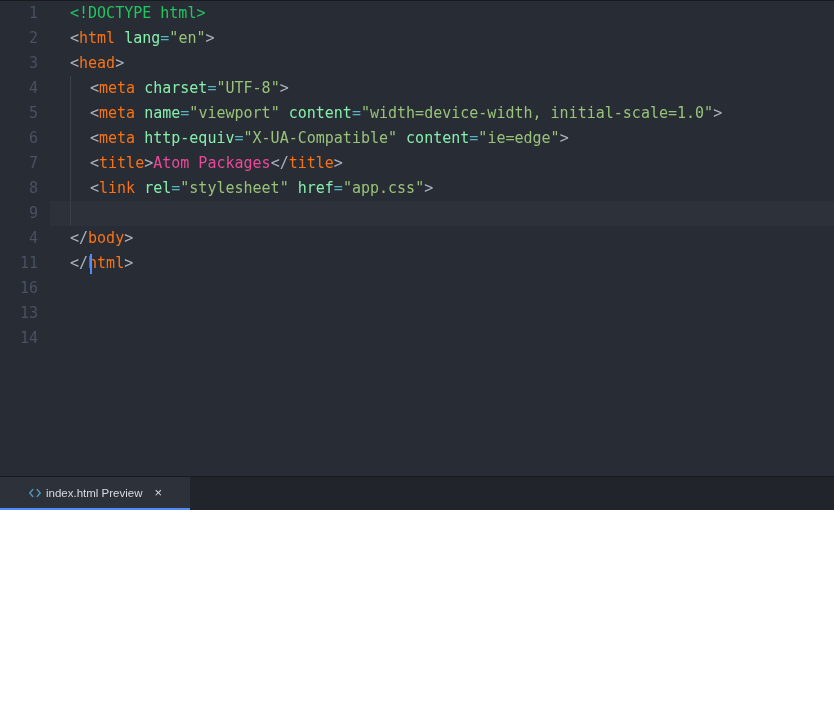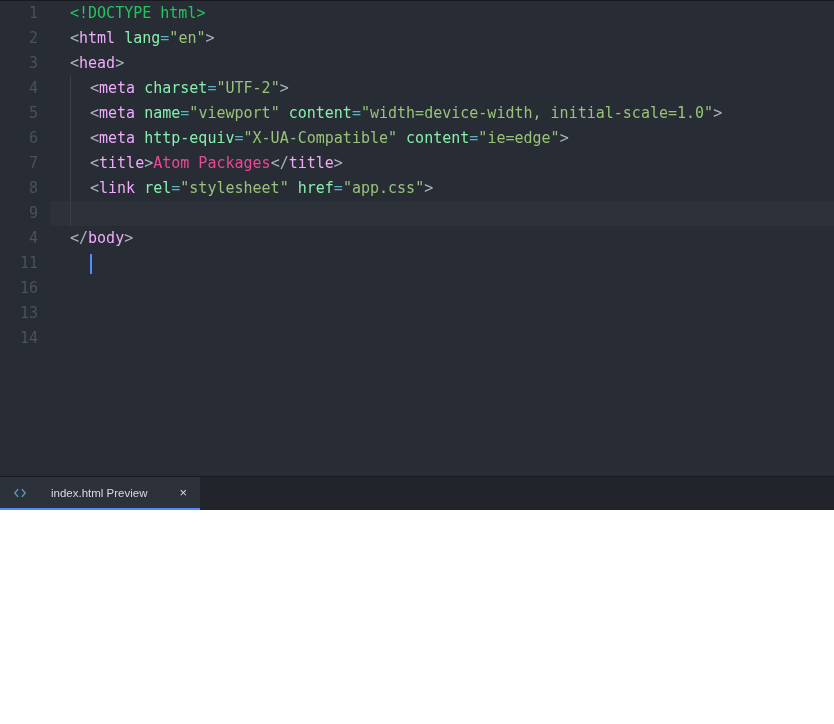--- a/index.html
+++ b/index.html
@@ -54,39 +54,39 @@
   }
   .indent-guide {
     border-left: 1px solid #3b4048;
     display: inline-block;
     width: 20px;
     height: 25px;
     vertical-align: top;
   }
   
   .c-punct { color: #abb2bf; }
-  .c-tag { color: #f0abfc; text-align: center; }
+  .c-tag { color: #f97316; text-align: center; }
   .c-attr { color: #86efac; }
   .c-op { color: #56b6c2; }
   .c-str { color: #98c379; }
   .c-doctype { color: #22c55e; }
   .c-text { color: #ec4899; }
 
   .tab-bar {
     height: 34px;
     background: #21252b;
     display: flex;
     align-items: stretch;
     border-top: 1px solid #181a1f;
   }
   .tab {
     display: flex;
     align-items: center;
-    gap: 24px;
-    padding: 0 13px;
+    gap: 4px;
+    padding: 0 28px;
     background: #2c313a;
     border-bottom: 2px solid #528bff;
     font-family: -apple-system, 'Helvetica Neue', Arial, sans-serif;
     font-size: 11.5px;
     color: #d7dae0;
     position: relative;
   }
   .tab .icon-code {
     width: 14px;
     height: 14px;
@@ -128,36 +128,37 @@
     </div>
     <div class="code">
       <div class="cursor"></div>
 
       <div class="line"><span class="c-doctype">&lt;!DOCTYPE html&gt;</span></div>
 
       <div class="line"><span class="c-punct">&lt;</span><span class="c-tag">html</span><span> </span><span class="c-attr">lang</span><span class="c-op">=</span><span class="c-str">"</span><span class="c-str">en</span><span class="c-str">"</span><span class="c-punct">&gt;</span></div>
 
       <div class="line"><span class="c-punct">&lt;</span><span class="c-tag">head</span><span class="c-punct">&gt;</span></div>
 
-      <div class="line"><span class="indent-guide"></span><span class="c-punct">&lt;</span><span class="c-tag">meta</span><span> </span><span class="c-attr">charset</span><span class="c-op">=</span><span class="c-str">"</span><span class="c-str">UTF-2</span><span class="c-str">"</span><span class="c-punct">&gt;</span></div>
+      <div class="line"><span class="indent-guide"></span><span class="c-punct">&lt;</span><span class="c-tag">meta</span><span> </span><span class="c-attr">charset</span><span class="c-op">=</span><span class="c-str">"</span><span class="c-str">UTF-8</span><span class="c-str">"</span><span class="c-punct">&gt;</span></div>
 
       <div class="line"><span class="indent-guide"></span><span class="c-punct">&lt;</span><span class="c-tag">meta</span><span> </span><span class="c-attr">name</span><span class="c-op">=</span><span class="c-str">"</span><span class="c-str">viewport</span><span class="c-str">"</span><span> </span><span class="c-attr">content</span><span class="c-op">=</span><span class="c-str">"</span><span class="c-str">width=device-width, initial-scale=1.0</span><span class="c-str">"</span><span class="c-punct">&gt;</span></div>
 
       <div class="line"><span class="indent-guide"></span><span class="c-punct">&lt;</span><span class="c-tag">meta</span><span> </span><span class="c-attr">http-equiv</span><span class="c-op">=</span><span class="c-str">"</span><span class="c-str">X-UA-Compatible</span><span class="c-str">"</span><span> </span><span class="c-attr">content</span><span class="c-op">=</span><span class="c-str">"</span><span class="c-str">ie=edge</span><span class="c-str">"</span><span class="c-punct">&gt;</span></div>
 
       <div class="line"><span class="indent-guide"></span><span class="c-punct">&lt;</span><span class="c-tag">title</span><span class="c-punct">&gt;</span><span class="c-text">Atom Packages</span><span class="c-punct">&lt;/</span><span class="c-tag">title</span><span class="c-punct">&gt;</span></div>
 
       <div class="line"><span class="indent-guide"></span><span class="c-punct">&lt;</span><span class="c-tag">link</span><span> </span><span class="c-attr">rel</span><span class="c-op">=</span><span class="c-str">"</span><span class="c-str">stylesheet</span><span class="c-str">"</span><span> </span><span class="c-attr">href</span><span class="c-op">=</span><span class="c-str">"</span><span class="c-str">app.css</span><span class="c-str">"</span><span class="c-punct">&gt;</span></div>
 
 
 
       <div class="line active"><span class="indent-guide"></span></div>
 
       <div class="line"><span class="c-punct">&lt;/</span><span class="c-tag">body</span><span class="c-punct">&gt;</span></div>
 
+      <div class="line"><span class="c-punct">&lt;/</span><span class="c-tag">html</span><span class="c-punct">&gt;</span></div>
 
       <div class="line"></div>
     </div>
   </div>
   <div style="height:125px"></div>
 </div>
 
 <div class="tab-bar">
   <div class="tab">
     <span class="icon-code">

